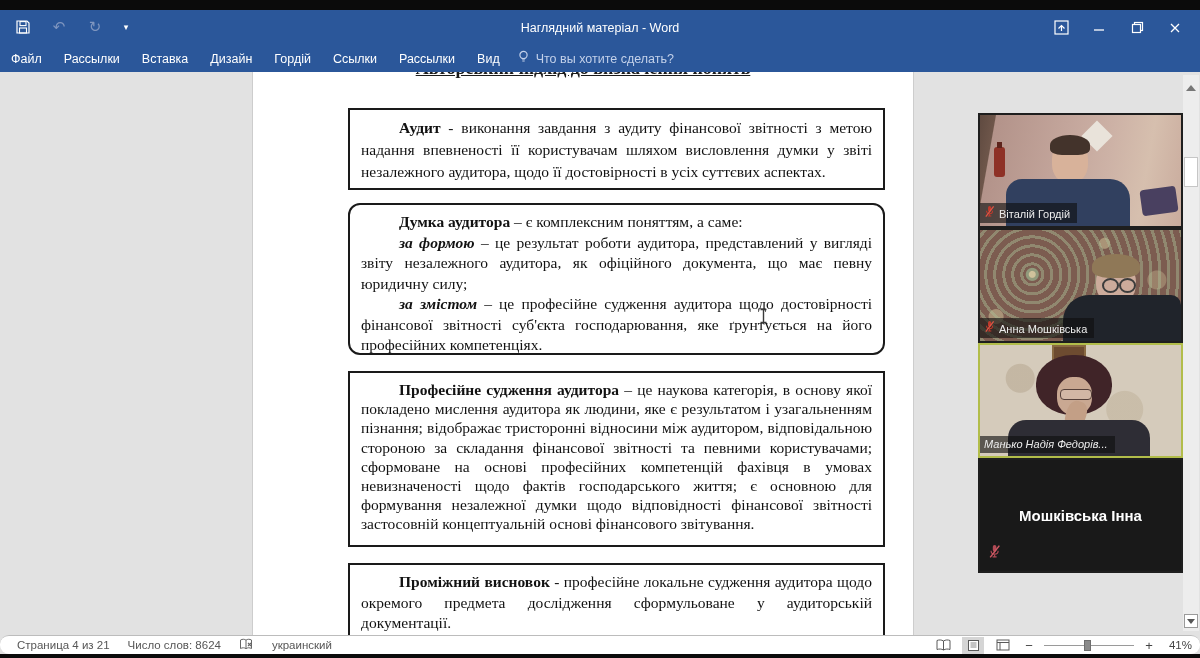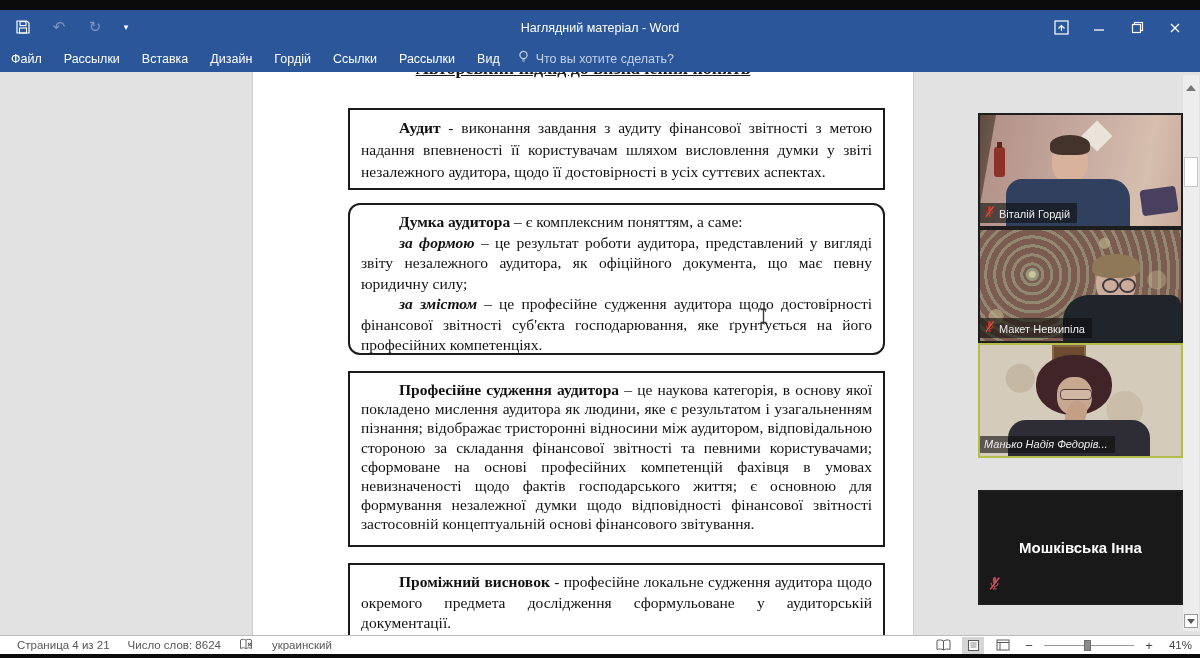--- a/index.html
+++ b/index.html
@@ -80,24 +80,24 @@
   .scene-office{background-color:#d5cbbb;background-image:
     radial-gradient(circle at 20% 30%, rgba(185,170,148,.6) 0 14px, transparent 15px),
     radial-gradient(circle at 72% 58%, rgba(190,176,152,.5) 0 18px, transparent 19px),
     radial-gradient(circle at 45% 85%, rgba(180,165,140,.5) 0 12px, transparent 13px); font-style: italic;}
   .frame{position:absolute;left:72px;top:0;width:30px;height:18px;background:#6d4b30;border:2px solid #8a6a42;}
   .hair3{position:absolute;left:56px;top:10px;width:76px;height:60px;background:#402428;border-radius:48%;}
   .face3{position:absolute;left:77px;top:32px;width:35px;height:38px;background:#c9a892;border-radius:45%;}
   .gl3{position:absolute;left:80px;top:44px;width:30px;height:9px;border:1.5px solid #55403a;border-radius:4px;background:rgba(255,255,255,.18);}
   .hand3{position:absolute;left:86px;top:56px;width:20px;height:28px;background:#c39f86;border-radius:40%;transform:rotate(18deg);}
   .body3{position:absolute;left:28px;bottom:0;width:142px;height:36px;background:#2e2d35;border-radius:18px 18px 0 0;}
-  .scene-novideo{background:#191919;margin-top:32px;}
+  .scene-novideo{background:#191919;}
   
   .statusbar{position:absolute;left:0;top:635px;width:1200px;height:19px;background:#fff;border-top:1px solid #bcbcbc;box-sizing:border-box;
-             display:flex;align-items:center;font-size:11.5px;color:#565656;}
+             display:flex;align-items:center;font-size:11.5px;color:#565656;border-radius:9px;}
   .sb-left{display:flex;align-items:center;padding-left:8px;gap:0;}
   .sb-item{padding:0 9px;white-space:nowrap;}
   .sb-right{margin-left:auto;display:flex;align-items:center;gap:8px;padding-right:8px;}
   .viewbtn{width:22px;height:17px;display:flex;align-items:center;justify-content:center;}
   .viewbtn.sel{background:#d5d5d5;}
   .zoom-minus,.zoom-plus{width:14px;text-align:center;color:#444;font-size:13px;}
   .ztrack{position:relative;width:90px;height:17px;}
   .ztrack .line{position:absolute;left:0;right:0;top:8px;height:1px;background:#9a9a9a;}
   .ztrack .mid{position:absolute;left:45px;top:5px;width:1px;height:7px;background:#9a9a9a;}
   .ztrack .thumb{position:absolute;left:40px;top:3px;width:7px;height:11px;background:#8a8a8a;border:1px solid #6e6e6e;box-sizing:border-box;}
@@ -251,21 +251,21 @@
       <div class="body2"></div>
       <div class="plabel">
         <span>
           <svg width="11" height="13" viewBox="0 0 12 14">
               <rect x="4.4" y="1" width="3.4" height="6.4" rx="1.7" fill="#c0392b"></rect>
               <path d="M2.8 6.2 a3.3 3.3 0 0 0 6.6 0" fill="none" stroke="#c0392b" stroke-width="1.1"></path>
               <path d="M6.1 9.8 v2 M4.2 12 h3.8" stroke="#c0392b" stroke-width="1.1"></path>
               <line x1="2" y1="12.5" x2="10.5" y2="1.5" stroke="#e05545" stroke-width="1.4"></line>
             </svg>
         </span>
-        <span>Макет Невкипіла</span>
+        <span>Анна Мошківська</span>
       </div>
     </div>
 
     <div class="vtile scene-office active">
       <div class="frame"></div>
       <div class="hair3"></div>
       <div class="face3"></div>
       <div class="gl3"></div>
       <div class="hand3"></div>
       <div class="body3"></div>

